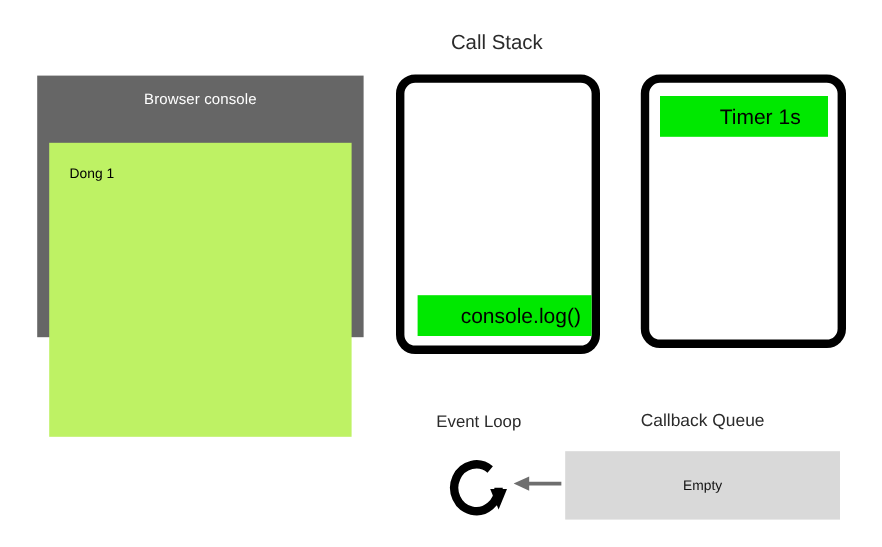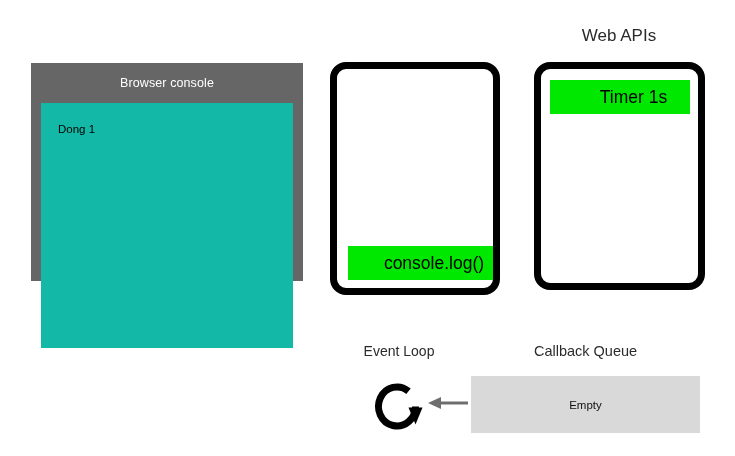--- a/index.html
+++ b/index.html
@@ -41,24 +41,24 @@
     height: 40px;
     line-height: 40px;
     text-align: center;
     color: #ffffff;
     font-size: 12.5px;
     letter-spacing: 0.1px;
   }
   .console-body {
     position: absolute;
     left: 10px;
-    top: 40px;
+    top: 56px;
     width: 252px;
     height: 245px;
-    background: #14b8a6;
+    background: #bef264;
     box-sizing: border-box;
   }
   .console-line {
     position: absolute;
     left: 17px;
     top: 20px;
     font-size: 11.5px;
     color: #000000;
     white-space: nowrap;
   }
@@ -191,24 +191,24 @@
 
 <div class="stage">
 
   <div class="console-panel">
     <div class="console-title">Browser console</div>
     <div class="console-body">
       <div class="console-line">Dong 1</div>
     </div>
   </div>
 
+  <div class="panel-heading" id="call-stack-heading">Call Stack</div>
   <div class="rounded-box" id="call-stack-box"></div>
   <div class="green-block" id="console-log-block">console.log()</div>
 
-  <div class="panel-heading" id="web-apis-heading">Web APIs</div>
   <div class="rounded-box" id="web-apis-box"></div>
   <div class="green-block" id="timer-block">Timer 1s</div>
 
   <div id="event-loop-heading">Event Loop</div>
   <div id="event-loop-icon">
     <svg width="56" height="54" viewBox="0 0 56 54" xmlns="http://www.w3.org/2000/svg">
       <path d="M44.5 28.5 A18.5 19.5 0 1 1 37.5 13.2" fill="none" stroke="#000000" stroke-width="7" stroke-linecap="butt"></path>
       <polygon points="37.5,29.5 51.5,29.5 44.5,46.5" fill="#000000"></polygon>
     </svg>
   </div>

